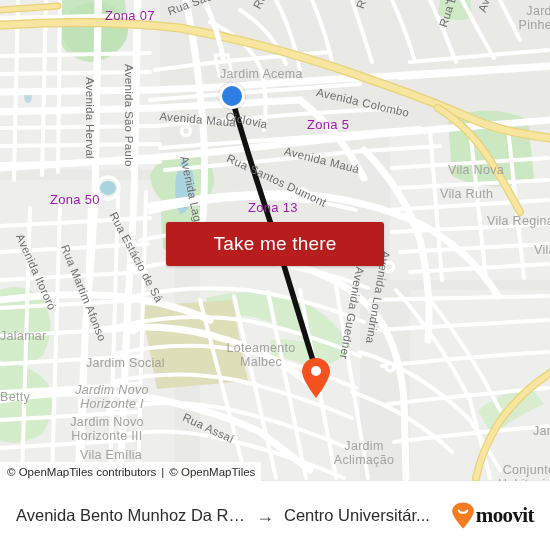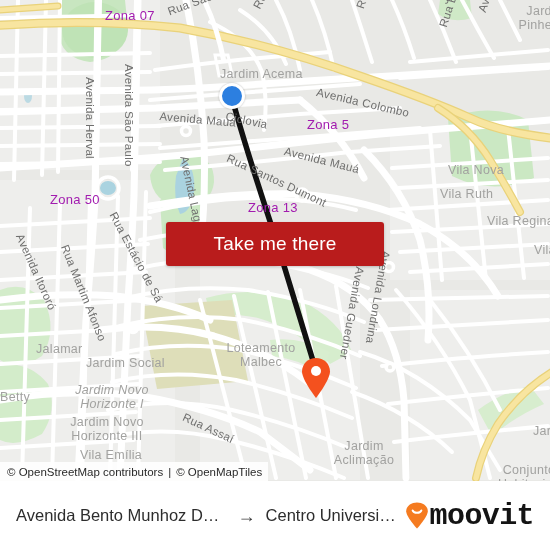--- a/index.html
+++ b/index.html
@@ -176,22 +176,22 @@
     flex: 0 0 auto;
   }
   #moovit-logo {
     display: flex;
     align-items: center;
     flex: 0 0 auto;
     gap: 1px;
     margin-left: 8px;
   }
   #moovit-wordmark {
-    font-family: Liberation Mono, monospace;
-    font-size: 30px;
+    font-family: Liberation Serif, serif;
+    font-size: 21px;
     font-weight: bold;
     color: #141414;
     letter-spacing: -0.6px;
     line-height: 1;
   }
 </style>
 </head>
 <body>
 
 <div id="app">
@@ -428,21 +428,21 @@
         <div class="mlabel zona" style="left: 50px; top: 192px; transform-origin: left top; text-align: center;">Zona 50</div>
         <div class="mlabel zona" style="left: 248px; top: 200px; transform-origin: left top;">Zona 13</div>
         <div class="mlabel place" style="left: 487px; top: 214px; transform-origin: left top;">Vila Regina</div>
         <div class="mlabel place" style="left: 534px; top: 243px; transform-origin: left top;">Vila</div>
         <div class="mlabel street" style="left: 118px; top: 210px; transform: rotate(62deg); transform-origin: left top;">Rua Estácio de Sá</div>
         <div class="mlabel street" style="left: 25px; top: 232px; transform: rotate(66deg); transform-origin: left top;">Avenida Itororó</div>
         <div class="mlabel street" style="left: 70px; top: 243px; transform: rotate(68deg); transform-origin: left top;">Rua Martim Afonso</div>
         <div class="mlabel street" style="left: 366px; top: 268px; transform: rotate(100deg); transform-origin: left top;">Avenida Guedner</div>
         <div class="mlabel street" style="left: 392px; top: 252px; transform: rotate(100deg); transform-origin: left top;">Avenida Londrina</div>
         <div class="mlabel place2" style="left: 218px; top: 341px; width: 86px; transform-origin: left top;">Loteamento Malbec</div>
-        <div class="mlabel place" style="left: 0px; top: 342px; transform-origin: left top; padding-left: 36px;">Jalamar</div>
+        <div class="mlabel place" style="left: 0px; top: 329px; transform-origin: left top;">Jalamar</div>
         <div class="mlabel place" style="left: 86px; top: 356px; transform-origin: left top;">Jardim Social</div>
         <div class="mlabel place" style="left: 0px; top: 390px; transform-origin: left top;">Betty</div>
         <div class="mlabel place2" style="left: 72px; top: 383px; width: 80px; transform-origin: left top; font-style: italic;">Jardim Novo Horizonte I</div>
         <div class="mlabel place2" style="left: 66px; top: 415px; width: 82px; transform-origin: left top;">Jardim Novo Horizonte III</div>
         <div class="mlabel street" style="left: 186px; top: 411px; transform: rotate(25deg); transform-origin: left top;">Rua Assaí</div>
         <div class="mlabel place" style="left: 80px; top: 448px; transform-origin: left top;">Vila Emília</div>
         <div class="mlabel place2" style="left: 326px; top: 439px; width: 76px; transform-origin: left top;">Jardim Aclimação</div>
         <div class="mlabel place" style="left: 533px; top: 424px; transform-origin: left top;">Jar</div>
         <div class="mlabel place2" style="left: 494px; top: 463px; width: 70px; transform-origin: left top;">Conjunto Habitacion</div>
       </div>
@@ -454,21 +454,21 @@
         <path d="M16 41 C16 41 2 23 2 14.5 C2 6.8 8.3 1 16 1 C23.7 1 30 6.8 30 14.5 C30 23 16 41 16 41 Z" fill="#f4511e"></path>
         <circle cx="16" cy="14" r="5" fill="#ffffff"></circle>
       </svg>
     </div>
 
     <button id="take-me-there">
       <span>Take me there</span>
     </button>
 
     <div id="attribution">
-      <span class="lnk">© OpenStreetMap contributors</span>
+      <span class="lnk">© OpenMapTiles contributors</span>
       <span class="sep">|</span>
       <span class="lnk">© OpenMapTiles</span>
     </div>
 
   </div>
 
   <div id="footer">
     <div id="route-summary">
       <span class="endpoint">Avenida Bento Munhoz Da Ro...</span>
       <span id="arrow-icon">→</span>

